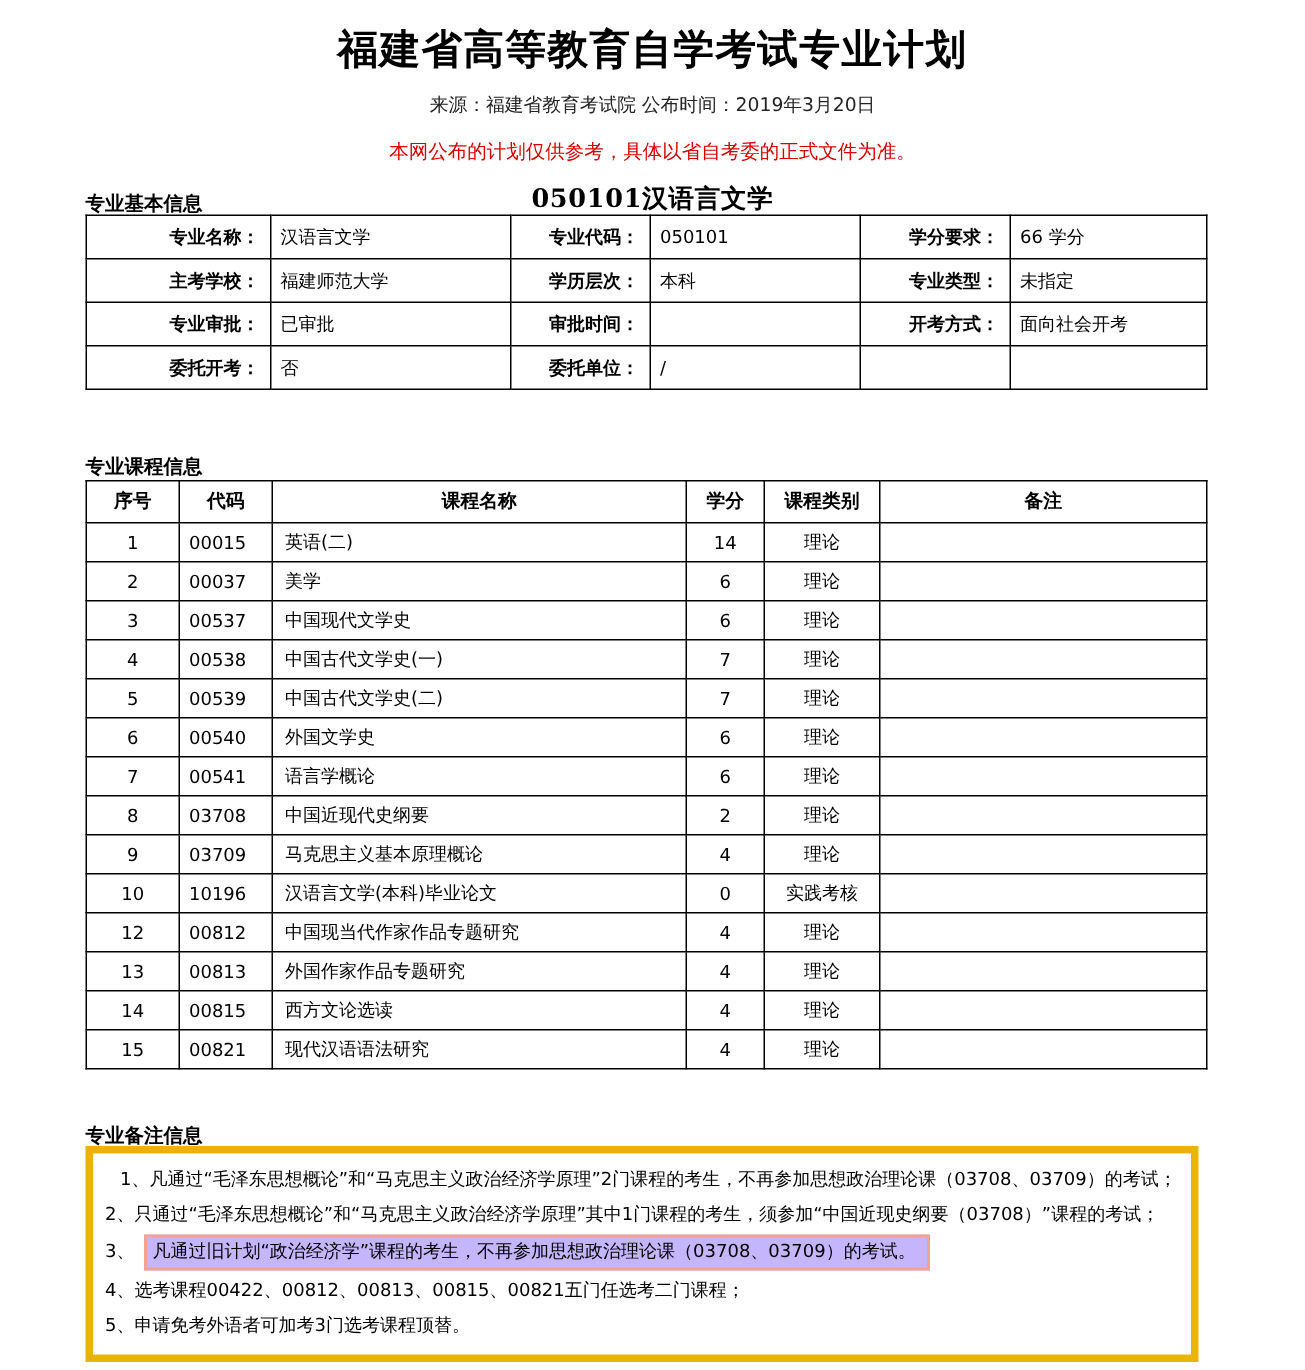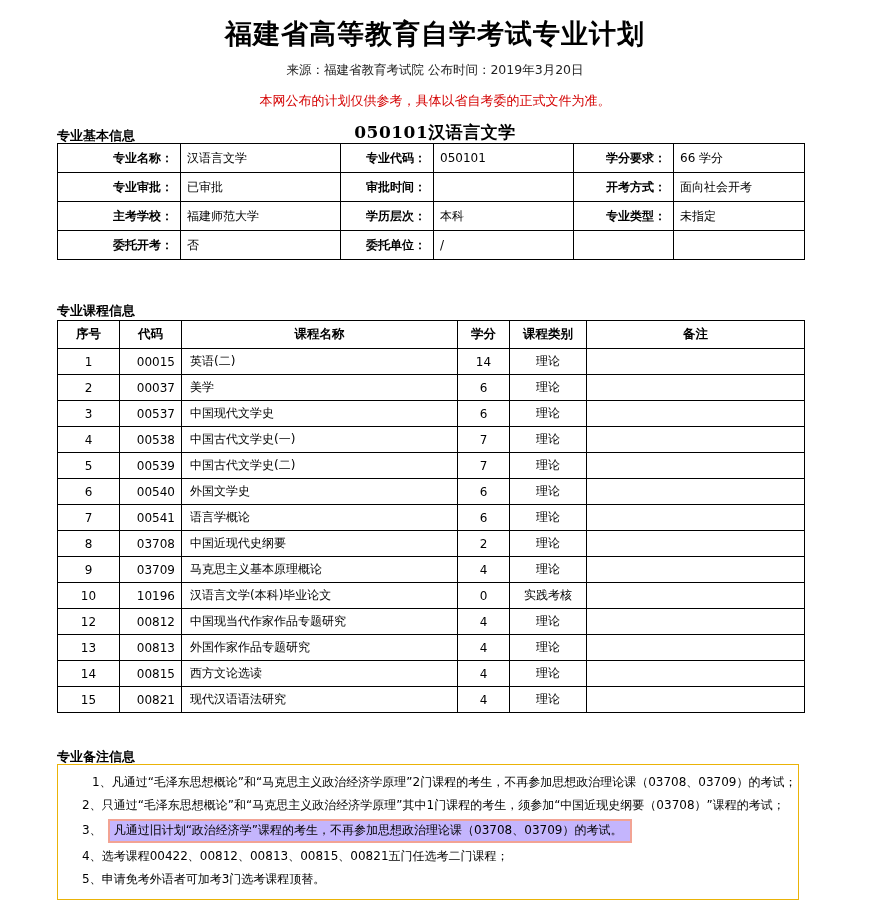--- a/index.html
+++ b/index.html
@@ -102,35 +102,35 @@
   
   #course-table { top: 320px; }
   #course-table th {
     height: 28px;
     font-weight: bold;
     text-align: center;
     font-size: 12.5px;
   }
   #course-table td { height: 26px; }
   .c-idx  { text-align: center; }
-  .c-code { text-align: right; }
+  .c-code { text-align: left; }
   .c-name { text-align: left; padding-left: 8px !important; }
   .c-cred { text-align: center; }
   .c-type { text-align: center; }
   .c-note { text-align: left; }
 
   
   #remarks-box {
     position: absolute;
     left: 57px;
     top: 764px;
     width: 742px;
-    border: 1px solid #eab308;
+    border: 5px solid #eab308;
     box-sizing: border-box;
-    padding: 6px 0 8px 16px;
+    padding: 6px 0 8px 0;
   }
   .remark-line {
     font-size: 12px;
     line-height: 1.1;
     padding: 5px 6px 5px 8px;
     white-space: nowrap;
     position: relative;
   }
   .remark-line.indent { padding-left: 18px; }
   .remark-line.highlight {
@@ -170,34 +170,34 @@
     <tbody>
         <tr>
           <td class="lbl">专业名称：</td>
           <td class="val">汉语言文学</td>
           <td class="lbl">专业代码：</td>
           <td class="val">050101</td>
           <td class="lbl">学分要求：</td>
           <td class="val">66 学分</td>
         </tr>
         <tr>
+          <td class="lbl">主考学校：</td>
+          <td class="val">福建师范大学</td>
+          <td class="lbl">学历层次：</td>
+          <td class="val">本科</td>
+          <td class="lbl">专业类型：</td>
+          <td class="val">未指定</td>
+        </tr>
+        <tr>
           <td class="lbl">专业审批：</td>
           <td class="val">已审批</td>
           <td class="lbl">审批时间：</td>
           <td class="val"></td>
           <td class="lbl">开考方式：</td>
           <td class="val">面向社会开考</td>
-        </tr>
-        <tr>
-          <td class="lbl">主考学校：</td>
-          <td class="val">福建师范大学</td>
-          <td class="lbl">学历层次：</td>
-          <td class="val">本科</td>
-          <td class="lbl">专业类型：</td>
-          <td class="val">未指定</td>
         </tr>
         <tr>
           <td class="lbl">委托开考：</td>
           <td class="val">否</td>
           <td class="lbl">委托单位：</td>
           <td class="val">/</td>
           <td class="lbl"></td>
           <td class="val"></td>
         </tr>
       </tbody>

